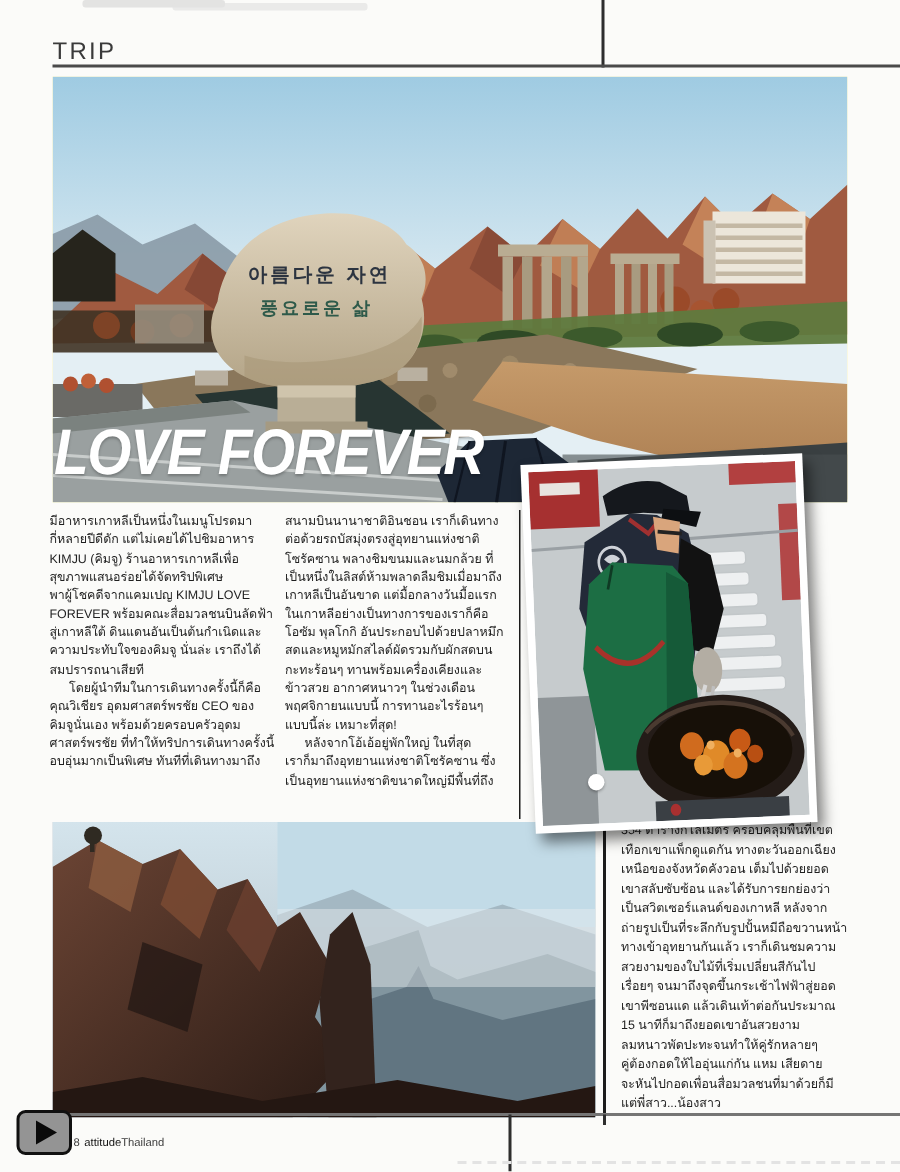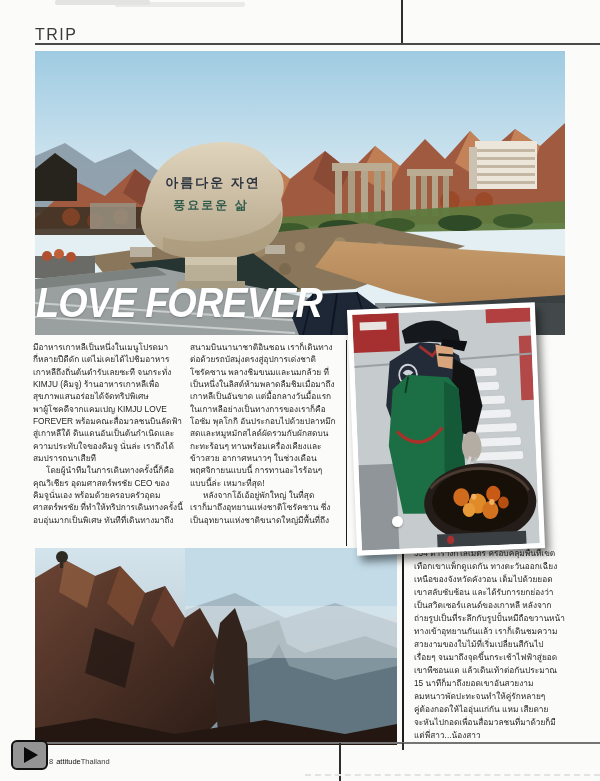--- a/index.html
+++ b/index.html
@@ -242,41 +242,40 @@
 </div>
 <div class="abs white-dot"></div>
 
 <div class="abs col-rule-mid"></div>
 <div class="abs col-rule-right"></div>
 
 <div class="abs col col1">
   <div class="para">
       <div class="tline">มีอาหารเกาหลีเป็นหนึ่งในเมนูโปรดมา</div>
       <div class="tline">กี่หลายปีดีดัก แต่ไม่เคยได้ไปชิมอาหาร</div>
-      <div class="tline">เกาหลีถึงถิ่นต้นตำรับเลยซะที จนกระทั่ง</div>
       <div class="tline">KIMJU (คิมจู) ร้านอาหารเกาหลีเพื่อ</div>
       <div class="tline">สุขภาพแสนอร่อยได้จัดทริปพิเศษ</div>
       <div class="tline">พาผู้โชคดีจากแคมเปญ KIMJU LOVE</div>
       <div class="tline">FOREVER พร้อมคณะสื่อมวลชนบินลัดฟ้า</div>
       <div class="tline">สู่เกาหลีใต้ ดินแดนอันเป็นต้นกำเนิดและ</div>
       <div class="tline">ความประทับใจของคิมจู นั่นล่ะ เราถึงได้</div>
       <div class="tline">สมปรารถนาเสียที</div>
     </div>
   <div class="para indent">
       <div class="tline">โดยผู้นำทีมในการเดินทางครั้งนี้ก็คือ</div>
       <div class="tline">คุณวิเชียร อุดมศาสตร์พรชัย CEO ของ</div>
       <div class="tline">คิมจูนั่นเอง พร้อมด้วยครอบครัวอุดม</div>
       <div class="tline">ศาสตร์พรชัย ที่ทำให้ทริปการเดินทางครั้งนี้</div>
       <div class="tline">อบอุ่นมากเป็นพิเศษ ทันทีที่เดินทางมาถึง</div>
     </div>
 </div>
 <div class="abs col col2">
   <div class="para">
       <div class="tline">สนามบินนานาชาติอินชอน เราก็เดินทาง</div>
-      <div class="tline">ต่อด้วยรถบัสมุ่งตรงสู่อุปการเด่งชาติ</div>
+      <div class="tline">ต่อด้วยรถบัสมุ่งตรงสู่อุทยานแห่งชาติ</div>
       <div class="tline">โซรัคซาน พลางชิมขนมและนมกล้วย ที่</div>
       <div class="tline">เป็นหนึ่งในลิสต์ห้ามพลาดลืมชิมเมื่อมาถึง</div>
       <div class="tline">เกาหลีเป็นอันขาด แต่มื้อกลางวันมื้อแรก</div>
       <div class="tline">ในเกาหลีอย่างเป็นทางการของเราก็คือ</div>
       <div class="tline">โอซัม พุลโกกิ อันประกอบไปด้วยปลาหมึก</div>
       <div class="tline">สดและหมูหมักสไลด์ผัดรวมกับผักสดบน</div>
       <div class="tline">กะทะร้อนๆ ทานพร้อมเครื่องเคียงและ</div>
       <div class="tline">ข้าวสวย อากาศหนาวๆ ในช่วงเดือน</div>
       <div class="tline">พฤศจิกายนแบบนี้ การทานอะไรร้อนๆ</div>
       <div class="tline">แบบนี้ล่ะ เหมาะที่สุด!</div>

